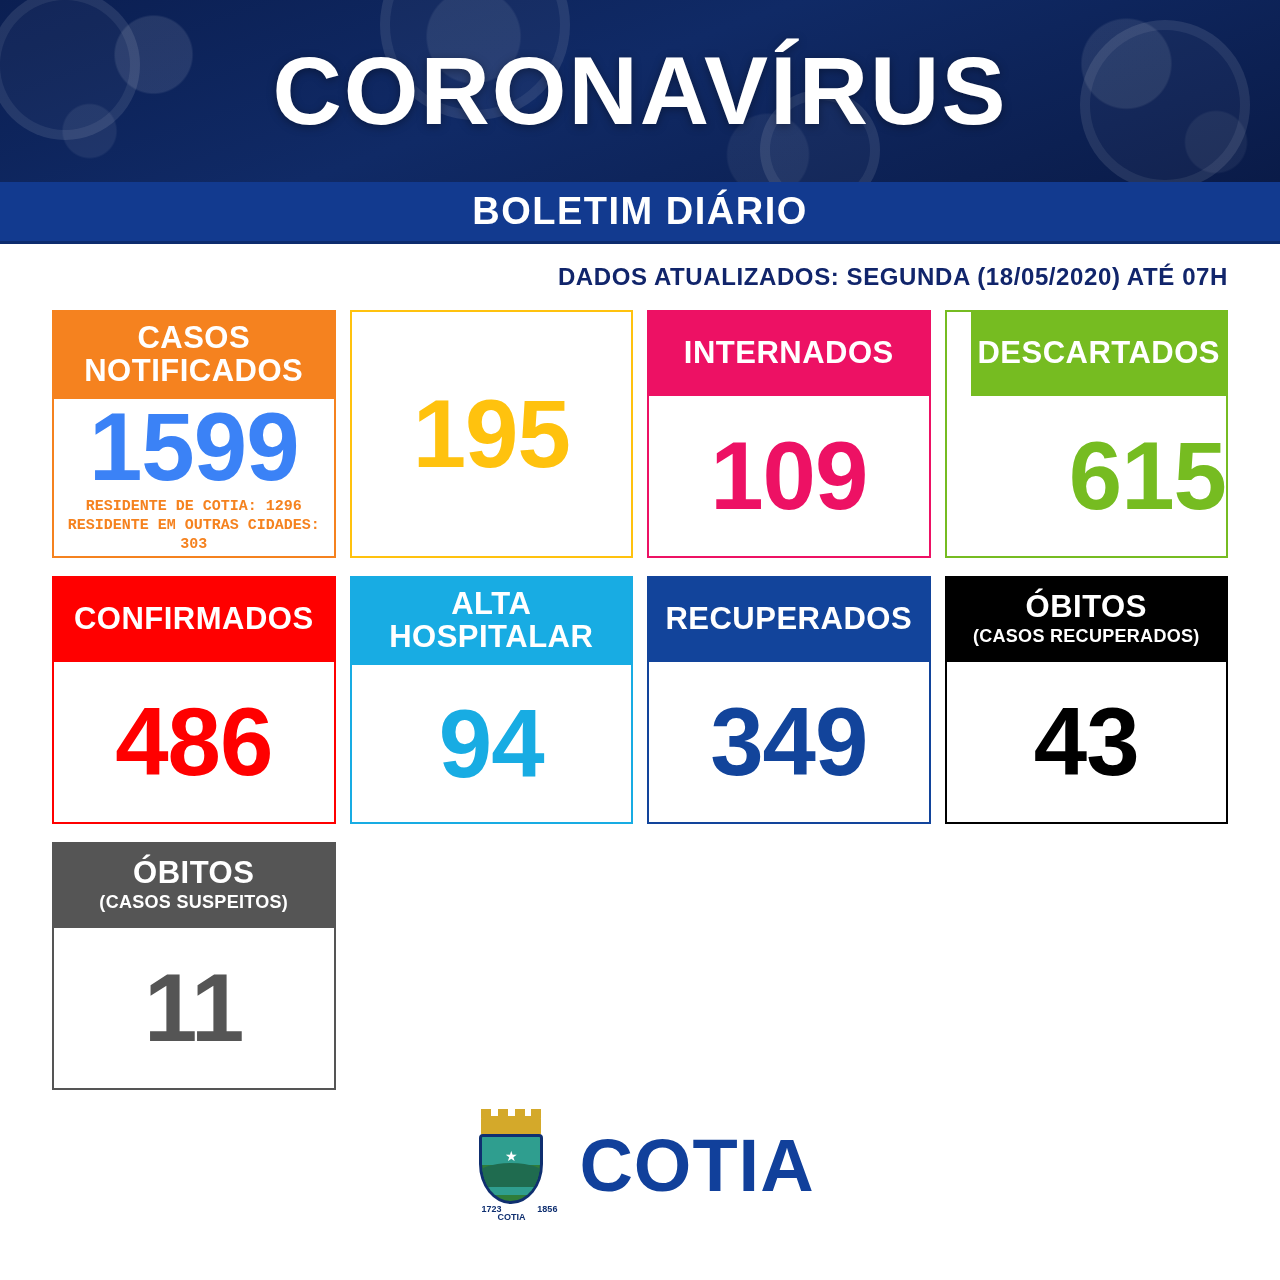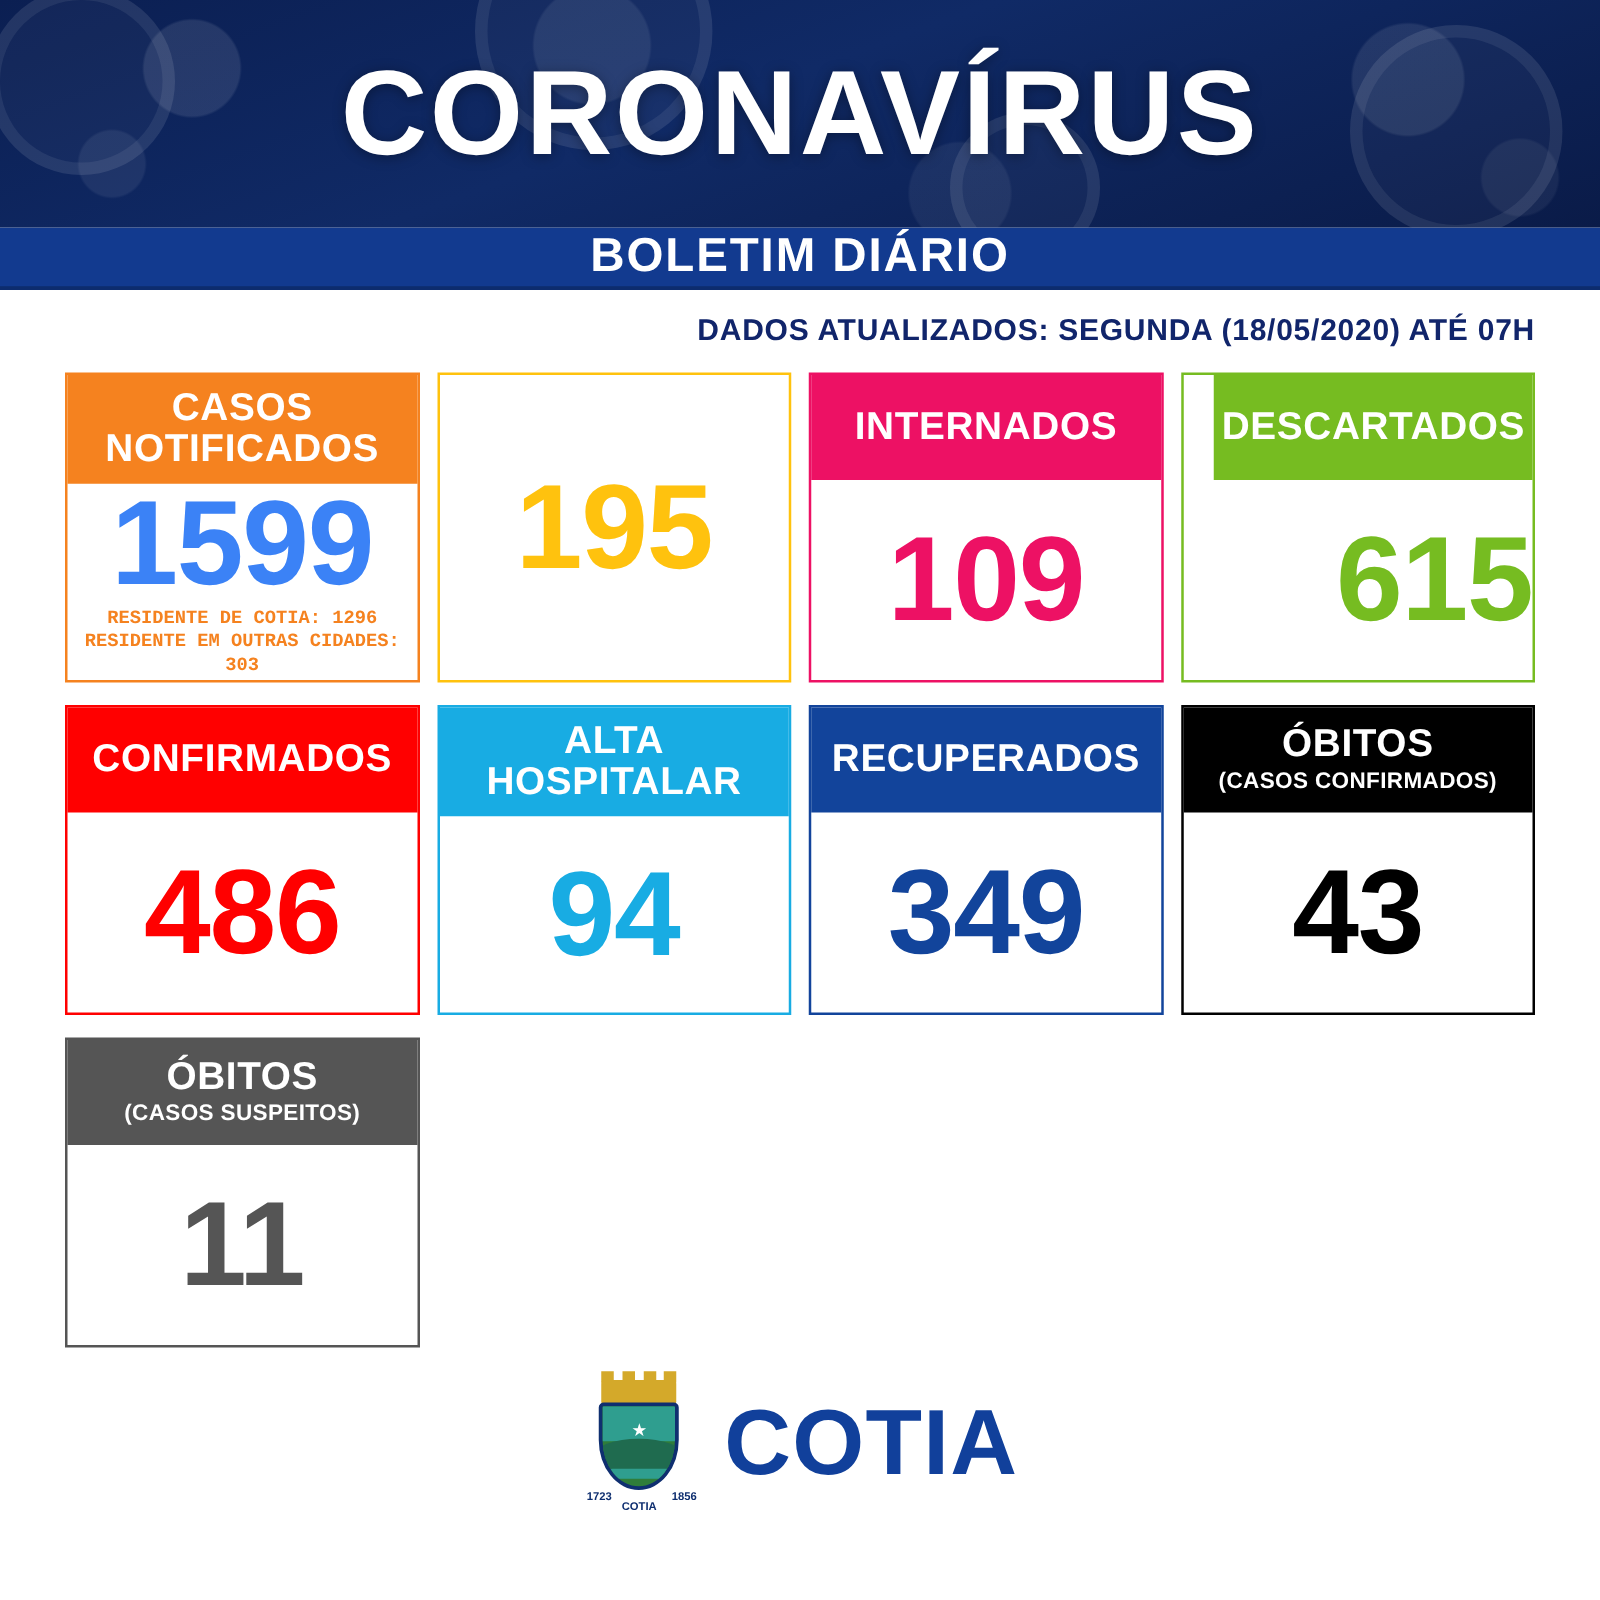--- a/index.html
+++ b/index.html
@@ -41,21 +41,21 @@
     text-align: center;
     color: #ffffff;
     font-size: 96px;
     font-weight: bold;
     letter-spacing: 2px;
     line-height: 182px;
     text-shadow: 0 2px 10px rgba(0,0,0,0.35);
   }
 
   .subbar {
-    height: 50px;
+    height: 62px;
     background: #123a8f;
     border-bottom: 3px solid #0d2c6e;
     display: flex;
     align-items: center;
     justify-content: center;
   }
   .subbar-text {
     color: #ffffff;
     font-size: 38px;
     font-weight: bold;
@@ -182,21 +182,21 @@
     background:
       linear-gradient(#d4a92a, #d4a92a) 0 0/10px 9px no-repeat,
       linear-gradient(#d4a92a, #d4a92a) 17px 0/10px 9px no-repeat,
       linear-gradient(#d4a92a, #d4a92a) 34px 0/10px 9px no-repeat,
       linear-gradient(#d4a92a, #d4a92a) 50px 0/10px 9px no-repeat;
   }
   .crest .year-l, .crest .year-r {
     position: absolute; bottom: 6px;
     font-size: 9px; font-weight: bold; color: #0f2f70;
   }
-  .crest .year-l { left: 4px; }
+  .crest .year-l { left: 16px; }
   .crest .year-r { right: 0; }
   .crest .cname {
     position: absolute; bottom: -2px; left: 0; width: 100%;
     text-align: center; font-size: 9px; font-weight: bold; color: #0f2f70;
   }
   .brand { line-height: 1; }
   .brand .pref {
     font-size: 33px; font-weight: bold; color: #11409b;
     letter-spacing: 3px;
   }
@@ -281,21 +281,21 @@
         <div class="card-head" style="background: rgb(18, 68, 155);">
           <div class="t">RECUPERADOS</div>
         </div>
         <div class="card-body">
           <div class="value" style="color: rgb(18, 68, 155);">349</div>
         </div>
       </div>
       <div class="card" style="border-color: rgb(0, 0, 0);">
         <div class="card-head" style="background: rgb(0, 0, 0);">
           <div class="t">ÓBITOS</div>
-          <div class="sub">(CASOS CONFIRMADOS)</div>
+          <div class="sub">(CASOS RECUPERADOS)</div>
         </div>
         <div class="card-body">
           <div class="value" style="color: rgb(0, 0, 0);">43</div>
         </div>
       </div>
       <div class="card" style="border-color: rgb(85, 85, 85);">
         <div class="card-head" style="background: rgb(85, 85, 85);">
           <div class="t">ÓBITOS</div>
           <div class="sub">(CASOS SUSPEITOS)</div>
         </div>

